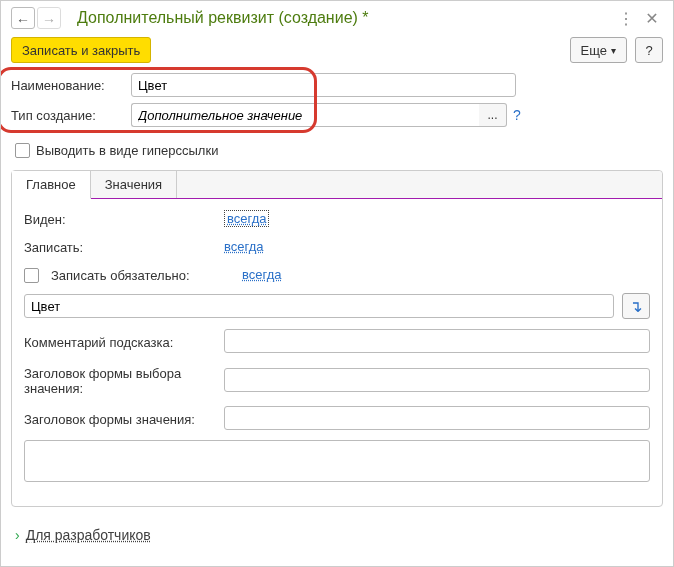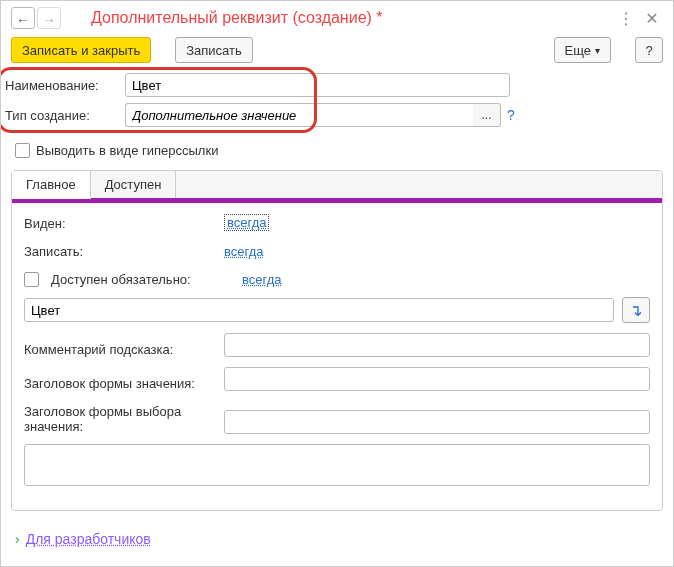--- a/index.html
+++ b/index.html
@@ -24,22 +24,22 @@
     border: 1px solid #bbb;
     background: #fff;
     border-radius: 3px;
     display: flex; align-items: center; justify-content: center;
     font-size: 14px; color: #555;
     margin-right: 2px;
     cursor: pointer;
   }
   .title {
     font-size: 16px;
-    color: #ef4444;
-    margin-left: 28px;
+    color: #4d7c0f;
+    margin-left: 14px;
     flex: 1;
   }
   .hdr-icon {
     width: 22px; height: 22px;
     display: flex; align-items: center; justify-content: center;
     color: #888; font-size: 16px;
     cursor: pointer;
     margin-left: 4px;
   }
   .toolbar {
@@ -49,32 +49,32 @@
   }
   .btn {
     height: 26px;
     padding: 8px 10px;
     border: 1px solid #aaa;
     border-radius: 3px;
     background: #f7f7f7;
     font-size: 13px;
     display: flex; align-items: center;
     cursor: pointer;
-    margin-right: 24px;
+    margin-right: 8px;
   }
   .btn-yellow {
     background: #ffdd00;
     border-color: #d4b400;
     font-weight: normal;
   }
   .spacer { flex: 1; }
   .btn-more .caret { margin-left: 4px; font-size: 10px; }
   .btn-help { width: 28px; justify-content: center; padding: 0; margin-right: 0; }
 
-  .form-area { padding: 0 4px; position: relative; }
+  .form-area { padding: 0 10px; position: relative; }
   .highlight-box {
     position: absolute;
     border: 3px solid #d63a2f;
     border-radius: 14px;
     pointer-events: none;
   }
   .row {
     display: flex;
     align-items: center;
     margin-bottom: 6px;
@@ -124,41 +124,41 @@
   }
 
   .tabs-wrap {
     margin: 0 10px 10px 10px;
     border: 1px solid #ccc;
     border-radius: 4px;
     padding: 0;
   }
   .tabs {
     display: flex;
-    border-bottom: 5px solid #a21caf;
+    border-bottom: 1px solid #a21caf;
     background: #f6f6f6;
     border-radius: 4px 4px 0 0;
   }
   .tab {
     padding: 6px 14px;
     font-size: 13px;
     border-right: 1px solid #ccc;
     cursor: pointer;
   }
   .tab.active {
     background: #fff;
     border-bottom: 1px solid #fff;
     margin-bottom: -1px;
   }
   .tab-body {
     padding: 10px 12px 14px 12px;
   }
   .prop-row {
     display: flex;
-    align-items: flex-end;
+    align-items: center;
     margin-bottom: 10px;
   }
   .prop-label {
     width: 200px;
     padding-top: 3px;
     font-size: 13px;
     color: #333;
   }
   .link {
     color: #2a70c8;
@@ -180,21 +180,21 @@
     flex: 1; height: 42px;
     border:1px solid #bbb; border-radius:3px;
     padding:4px 6px; font-size:13px; resize:none; background:#fff;
   }
 
   .footer {
     padding: 10px 14px;
     display: flex; align-items: center;
   }
   .dev-link {
-    color: #8b5cf6;
+    color: #404040;
     font-size: 14px;
     text-decoration: underline dotted;
     cursor: pointer;
   }
   .chev { color: #2fa84f; margin-right: 6px; font-size: 14px; }
 </style>
 </head>
 <body>
 
 <div class="header">
@@ -204,21 +204,20 @@
   <div class="nav-btn" style="opacity:.5">
     <span>→</span>
   </div>
   <div class="title">Дополнительный реквизит (создание) *</div>
   <div class="hdr-icon">⋮</div>
   <div class="hdr-icon">✕</div>
 </div>
 
 <div class="toolbar">
   <div class="btn btn-yellow">Записать и закрыть</div>
-  <div class="btn">Записать</div>
   <div class="spacer"></div>
   <div class="btn btn-more">
     <span>Еще</span>
     <span class="caret">▾</span>
   </div>
   <div class="btn btn-help">?</div>
 </div>
 
 <div class="form-area">
   <div class="highlight-box" style="left:-4px; top:-6px; width:320px; height:66px;"></div>
@@ -235,54 +234,54 @@
 </div>
 
 <div class="checkbox-line">
   <div class="chk"></div>
   <span>Выводить в виде гиперссылки</span>
 </div>
 
 <div class="tabs-wrap">
   <div class="tabs">
     <div class="tab active">Главное</div>
-    <div class="tab">Доступен</div>
+    <div class="tab">Значения</div>
   </div>
   <div class="tab-body">
     <div class="prop-row">
       <div class="prop-label">Виден:</div>
       <span class="link focused">всегда</span>
     </div>
     <div class="prop-row">
       <div class="prop-label">Записать:</div>
       <span class="link">всегда</span>
     </div>
     <div class="prop-row">
       <div class="prop-label" style="display:flex; align-items:center; gap:6px;">
         <div class="chk"></div>
-        <span>Доступен обязательно:</span>
+        <span>Записать обязательно:</span>
       </div>
       <span class="link" style="margin-left:18px;">всегда</span>
     </div>
     <div class="prop-row" style="align-items:center;">
       <input class="prop-input" value="Цвет" style="">
       <div class="refresh-btn">
         <span>↴</span>
       </div>
     </div>
     <div class="prop-row">
       <div class="prop-label">Комментарий подсказка:</div>
       <input class="prop-input" value="" style="">
     </div>
     <div class="prop-row">
+      <div class="prop-label">Заголовок формы выбора значения:</div>
+      <input class="prop-input" value="" style="">
+    </div>
+    <div class="prop-row">
       <div class="prop-label">Заголовок формы значения:</div>
-      <input class="prop-input" value="" style="">
-    </div>
-    <div class="prop-row">
-      <div class="prop-label">Заголовок формы выбора значения:</div>
       <input class="prop-input" value="" style="">
     </div>
     <div class="prop-row">
       <textarea class="textarea-input" style=""></textarea>
     </div>
   </div>
 </div>
 
 <div class="footer">
   <span class="chev">›</span>

